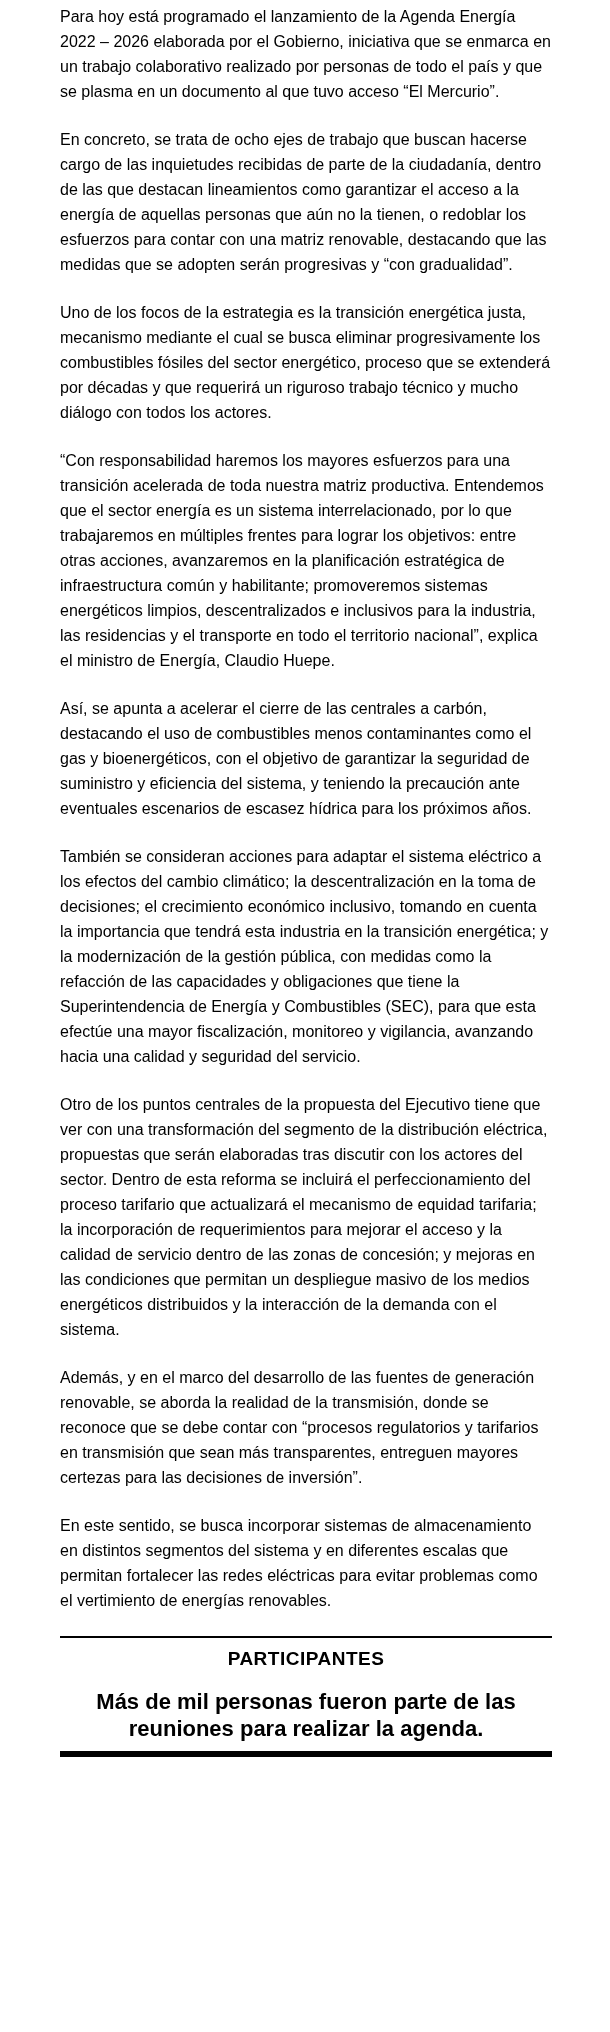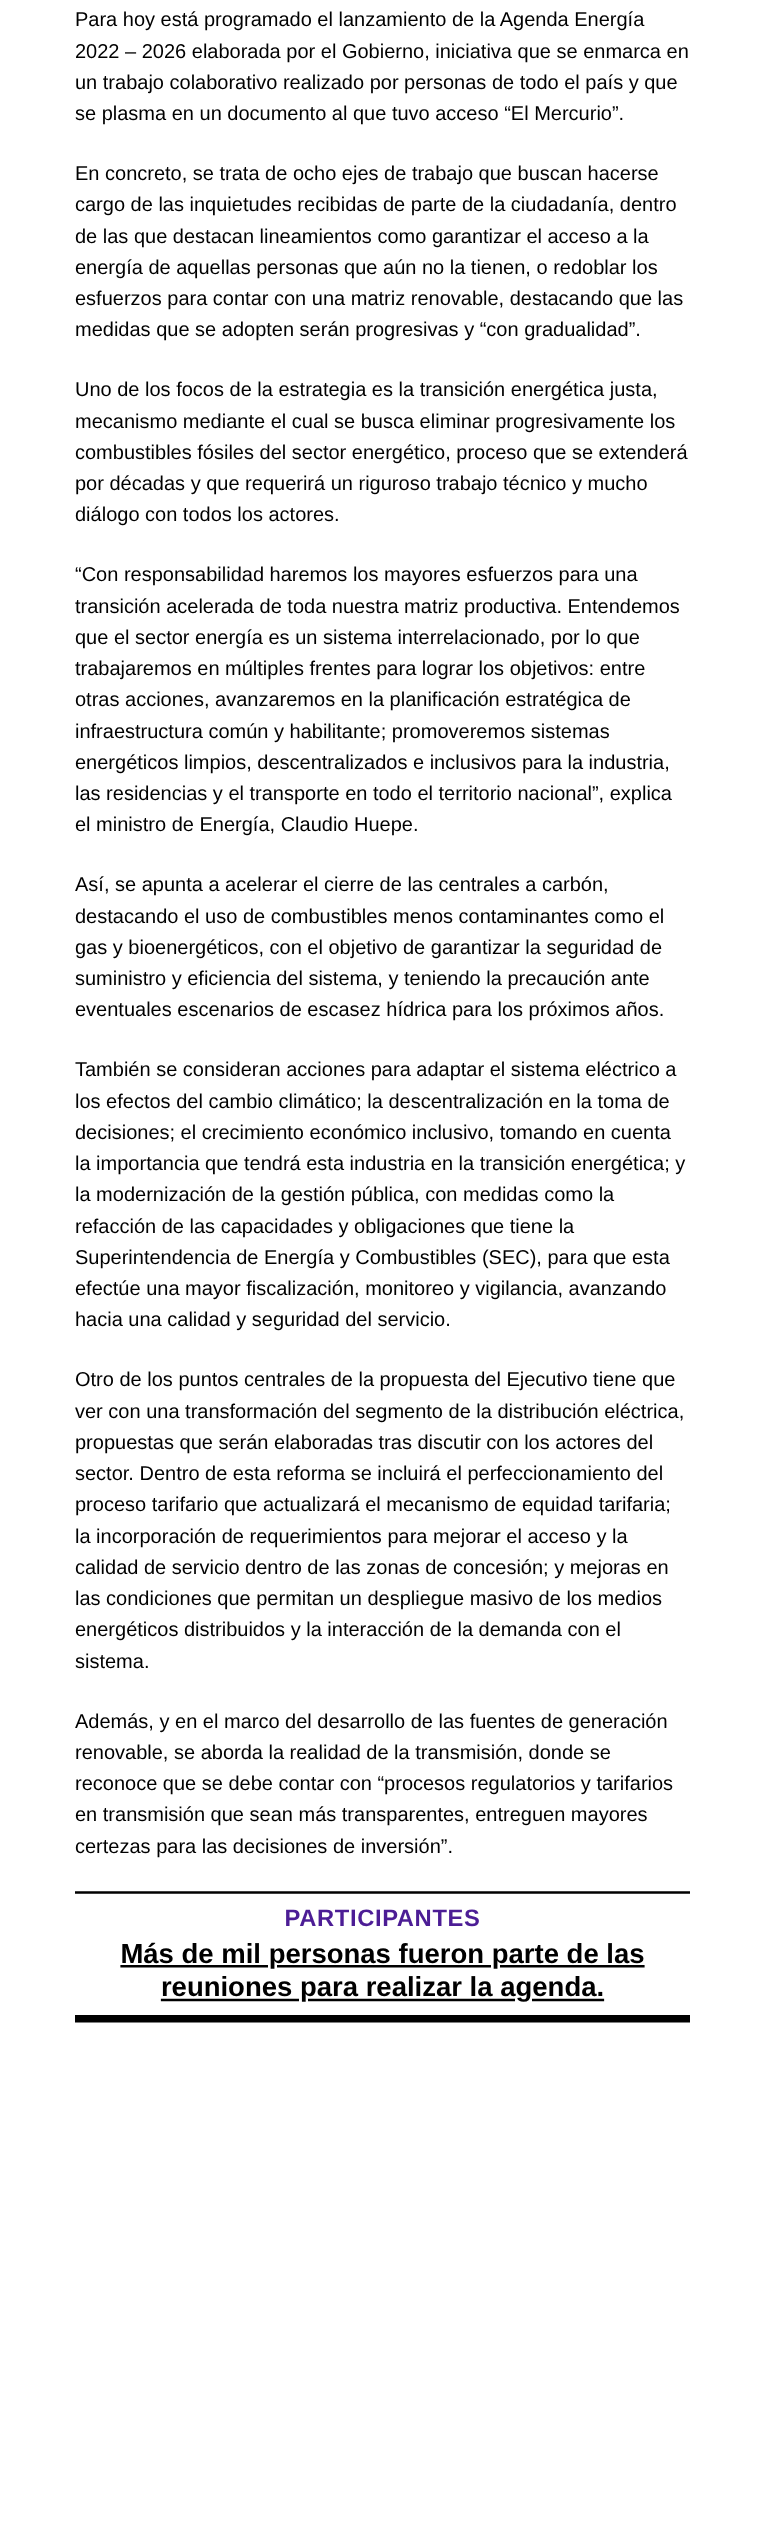--- a/index.html
+++ b/index.html
@@ -38,29 +38,28 @@
     margin-top: 13px;
     border-top: 2px solid #000000;
     padding-top: 9px;
     text-align: center;
   }
   .callout-kicker {
     font-weight: 700;
     font-size: 19px;
     line-height: 23px;
     letter-spacing: 0.5px;
-    color: #4c1d95;
+    color: #000000;
   }
   .callout-title {
-    margin-top: 2px;
+    margin-top: 18px;
     font-weight: 700;
     font-size: 22px;
     line-height: 27px;
     color: #000000;
-    text-decoration: underline;
   }
   .callout-bottom-bar {
     margin-top: 9px;
     height: 6px;
     background: #000000;
   }
 </style>
 </head>
 <body>
 
@@ -70,20 +69,21 @@
     <p>Para hoy está programado el lanzamiento de la Agenda Energía 2022 – 2026 elaborada por el Gobierno, iniciativa que se enmarca en un trabajo colaborativo realizado por personas de todo el país y que se plasma en un documento al que tuvo acceso “El Mercurio”.</p>
     <p>En concreto, se trata de ocho ejes de trabajo que buscan hacerse cargo de las inquietudes recibidas de parte de la ciudadanía, dentro de las que destacan lineamientos como garantizar el acceso a la energía de aquellas personas que aún no la tienen, o redoblar los esfuerzos para contar con una matriz renovable, destacando que las medidas que se adopten serán progresivas y “con gradualidad”.</p>
     <p>Uno de los focos de la estrategia es la transición energética justa, mecanismo mediante el cual se busca eliminar progresivamente los combustibles fósiles del sector energético, proceso que se extenderá por décadas y que requerirá un riguroso trabajo técnico y mucho diálogo con todos los actores.</p>
     <p>“Con responsabilidad haremos los mayores esfuerzos para una transición acelerada de toda nuestra matriz productiva. Entendemos que el sector energía es un sistema interrelacionado, por lo que trabajaremos en múltiples frentes para lograr los objetivos: entre otras acciones, avanzaremos en la planificación estratégica de infraestructura común y habilitante; promoveremos sistemas energéticos limpios, descentralizados e inclusivos para la industria, las residencias y el transporte en todo el territorio nacional”, explica el ministro de Energía, Claudio Huepe.</p>
     <p>Así, se apunta a acelerar el cierre de las centrales a carbón, destacando el uso de combustibles menos contaminantes como el gas y bioenergéticos, con el objetivo de garantizar la seguridad de suministro y eficiencia del sistema, y teniendo la precaución ante eventuales escenarios de escasez hídrica para los próximos años.</p>
     <p>También se consideran acciones para adaptar el sistema eléctrico a los efectos del cambio climático; la descentralización en la toma de decisiones; el crecimiento económico inclusivo, tomando en cuenta la importancia que tendrá esta industria en la transición energética; y la modernización de la gestión pública, con medidas como la refacción de las capacidades y obligaciones que tiene la Superintendencia de Energía y Combustibles (SEC), para que esta efectúe una mayor fiscalización, monitoreo y vigilancia, avanzando hacia una calidad y seguridad del servicio.</p>
 
 
     <p>Otro de los puntos centrales de la propuesta del Ejecutivo tiene que ver con una transformación del segmento de la distribución eléctrica, propuestas que serán elaboradas tras discutir con los actores del sector. Dentro de esta reforma se incluirá el perfeccionamiento del proceso tarifario que actualizará el mecanismo de equidad tarifaria; la incorporación de requerimientos para mejorar el acceso y la calidad de servicio dentro de las zonas de concesión; y mejoras en las condiciones que permitan un despliegue masivo de los medios energéticos distribuidos y la interacción de la demanda con el sistema.</p>
     <p>Además, y en el marco del desarrollo de las fuentes de generación renovable, se aborda la realidad de la transmisión, donde se reconoce que se debe contar con “procesos regulatorios y tarifarios en transmisión que sean más transparentes, entreguen mayores certezas para las decisiones de inversión”.</p>
+    <p>En este sentido, se busca incorporar sistemas de almacenamiento en distintos segmentos del sistema y en diferentes escalas que permitan fortalecer las redes eléctricas para evitar problemas como el vertimiento de energías renovables.</p>
 
     <aside class="callout">
       <div class="callout-kicker">PARTICIPANTES</div>
       <div class="callout-title">Más de mil personas fueron parte de las reuniones para realizar la agenda.</div>
       <div class="callout-bottom-bar"></div>
     </aside>
 
   </article>
 </div>
 

